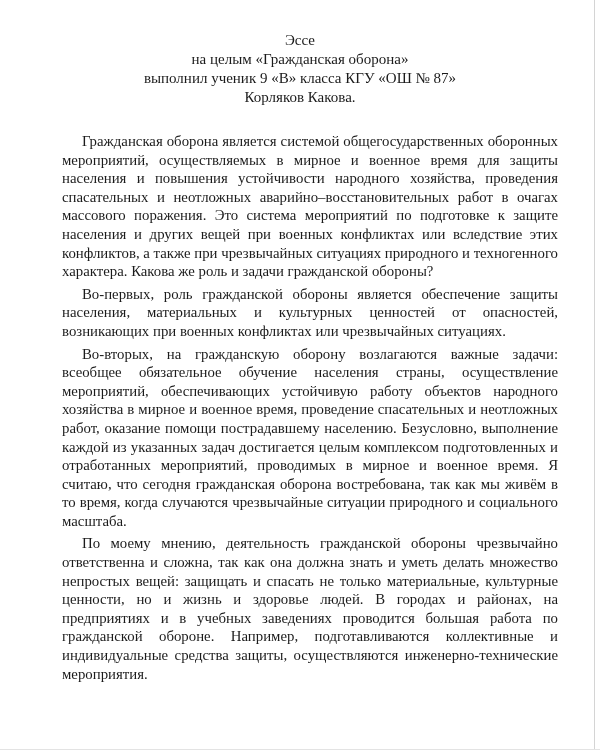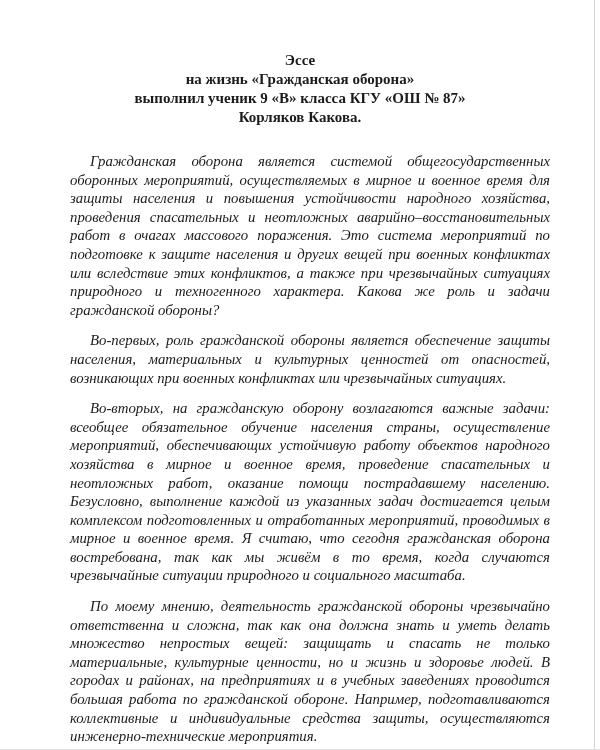--- a/index.html
+++ b/index.html
@@ -26,48 +26,47 @@
   }
   .page-edge-bottom {
     position: absolute;
     left: 0;
     bottom: 0;
     width: 600px;
     height: 1px;
     background: #e3e3e3;
   }
   .essay-header {
-    padding-top: 51px;
+    padding-top: 31px;
     margin-bottom: 25px;
     text-align: center;
-    font-weight: bold;
+    font-weight: normal;
     font-size: 15px;
     line-height: 19px;
   }
   .essay-body {
     margin-left: 58px;
     margin-right: 38px;
     font-size: 14.8px;
     line-height: 18.6px;
     text-align: justify;
   }
   .essay-body p {
-    margin: 12px;
+    margin: 4px;
     text-indent: 20px;
-    font-style: italic;
   }
 </style>
 </head>
 <body>
 
 <div class="page">
 
   <div class="essay-header">
     <div>Эссе</div>
-    <div>на жизнь «Гражданская оборона»</div>
+    <div>на целым «Гражданская оборона»</div>
     <div>выполнил ученик 9 «В» класса КГУ «ОШ № 87»</div>
     <div>Корляков Какова.</div>
   </div>
 
   <div class="essay-body">
     <p>Гражданская оборона является системой общегосударственных оборонных мероприятий, осуществляемых в мирное и военное время для защиты населения и повышения устойчивости народного хозяйства, проведения спасательных и неотложных аварийно–восстановительных работ в очагах массового поражения. Это система мероприятий по подготовке к защите населения и других вещей при военных конфликтах или вследствие этих конфликтов, а также при чрезвычайных ситуациях природного и техногенного характера. Какова же роль и задачи гражданской обороны?</p>
     <p>Во-первых, роль гражданской обороны является обеспечение защиты населения, материальных и культурных ценностей от опасностей, возникающих при военных конфликтах или чрезвычайных ситуациях.</p>
     <p>Во-вторых, на гражданскую оборону возлагаются важные задачи: всеобщее обязательное обучение населения страны, осуществление мероприятий, обеспечивающих устойчивую работу объектов народного хозяйства в мирное и военное время, проведение спасательных и неотложных работ, оказание помощи пострадавшему населению. Безусловно, выполнение каждой из указанных задач достигается целым комплексом подготовленных и отработанных мероприятий, проводимых в мирное и военное время. Я считаю, что сегодня гражданская оборона востребована, так как мы живём в то время, когда случаются чрезвычайные ситуации природного и социального масштаба.</p>
     <p>По моему мнению, деятельность гражданской обороны чрезвычайно ответственна и сложна, так как она должна знать и уметь делать множество непростых вещей: защищать и спасать не только материальные, культурные ценности, но и жизнь и здоровье людей. В городах и районах, на предприятиях и в учебных заведениях проводится большая работа по гражданской обороне. Например, подготавливаются коллективные и индивидуальные средства защиты, осуществляются инженерно-технические мероприятия.</p>
   </div>

